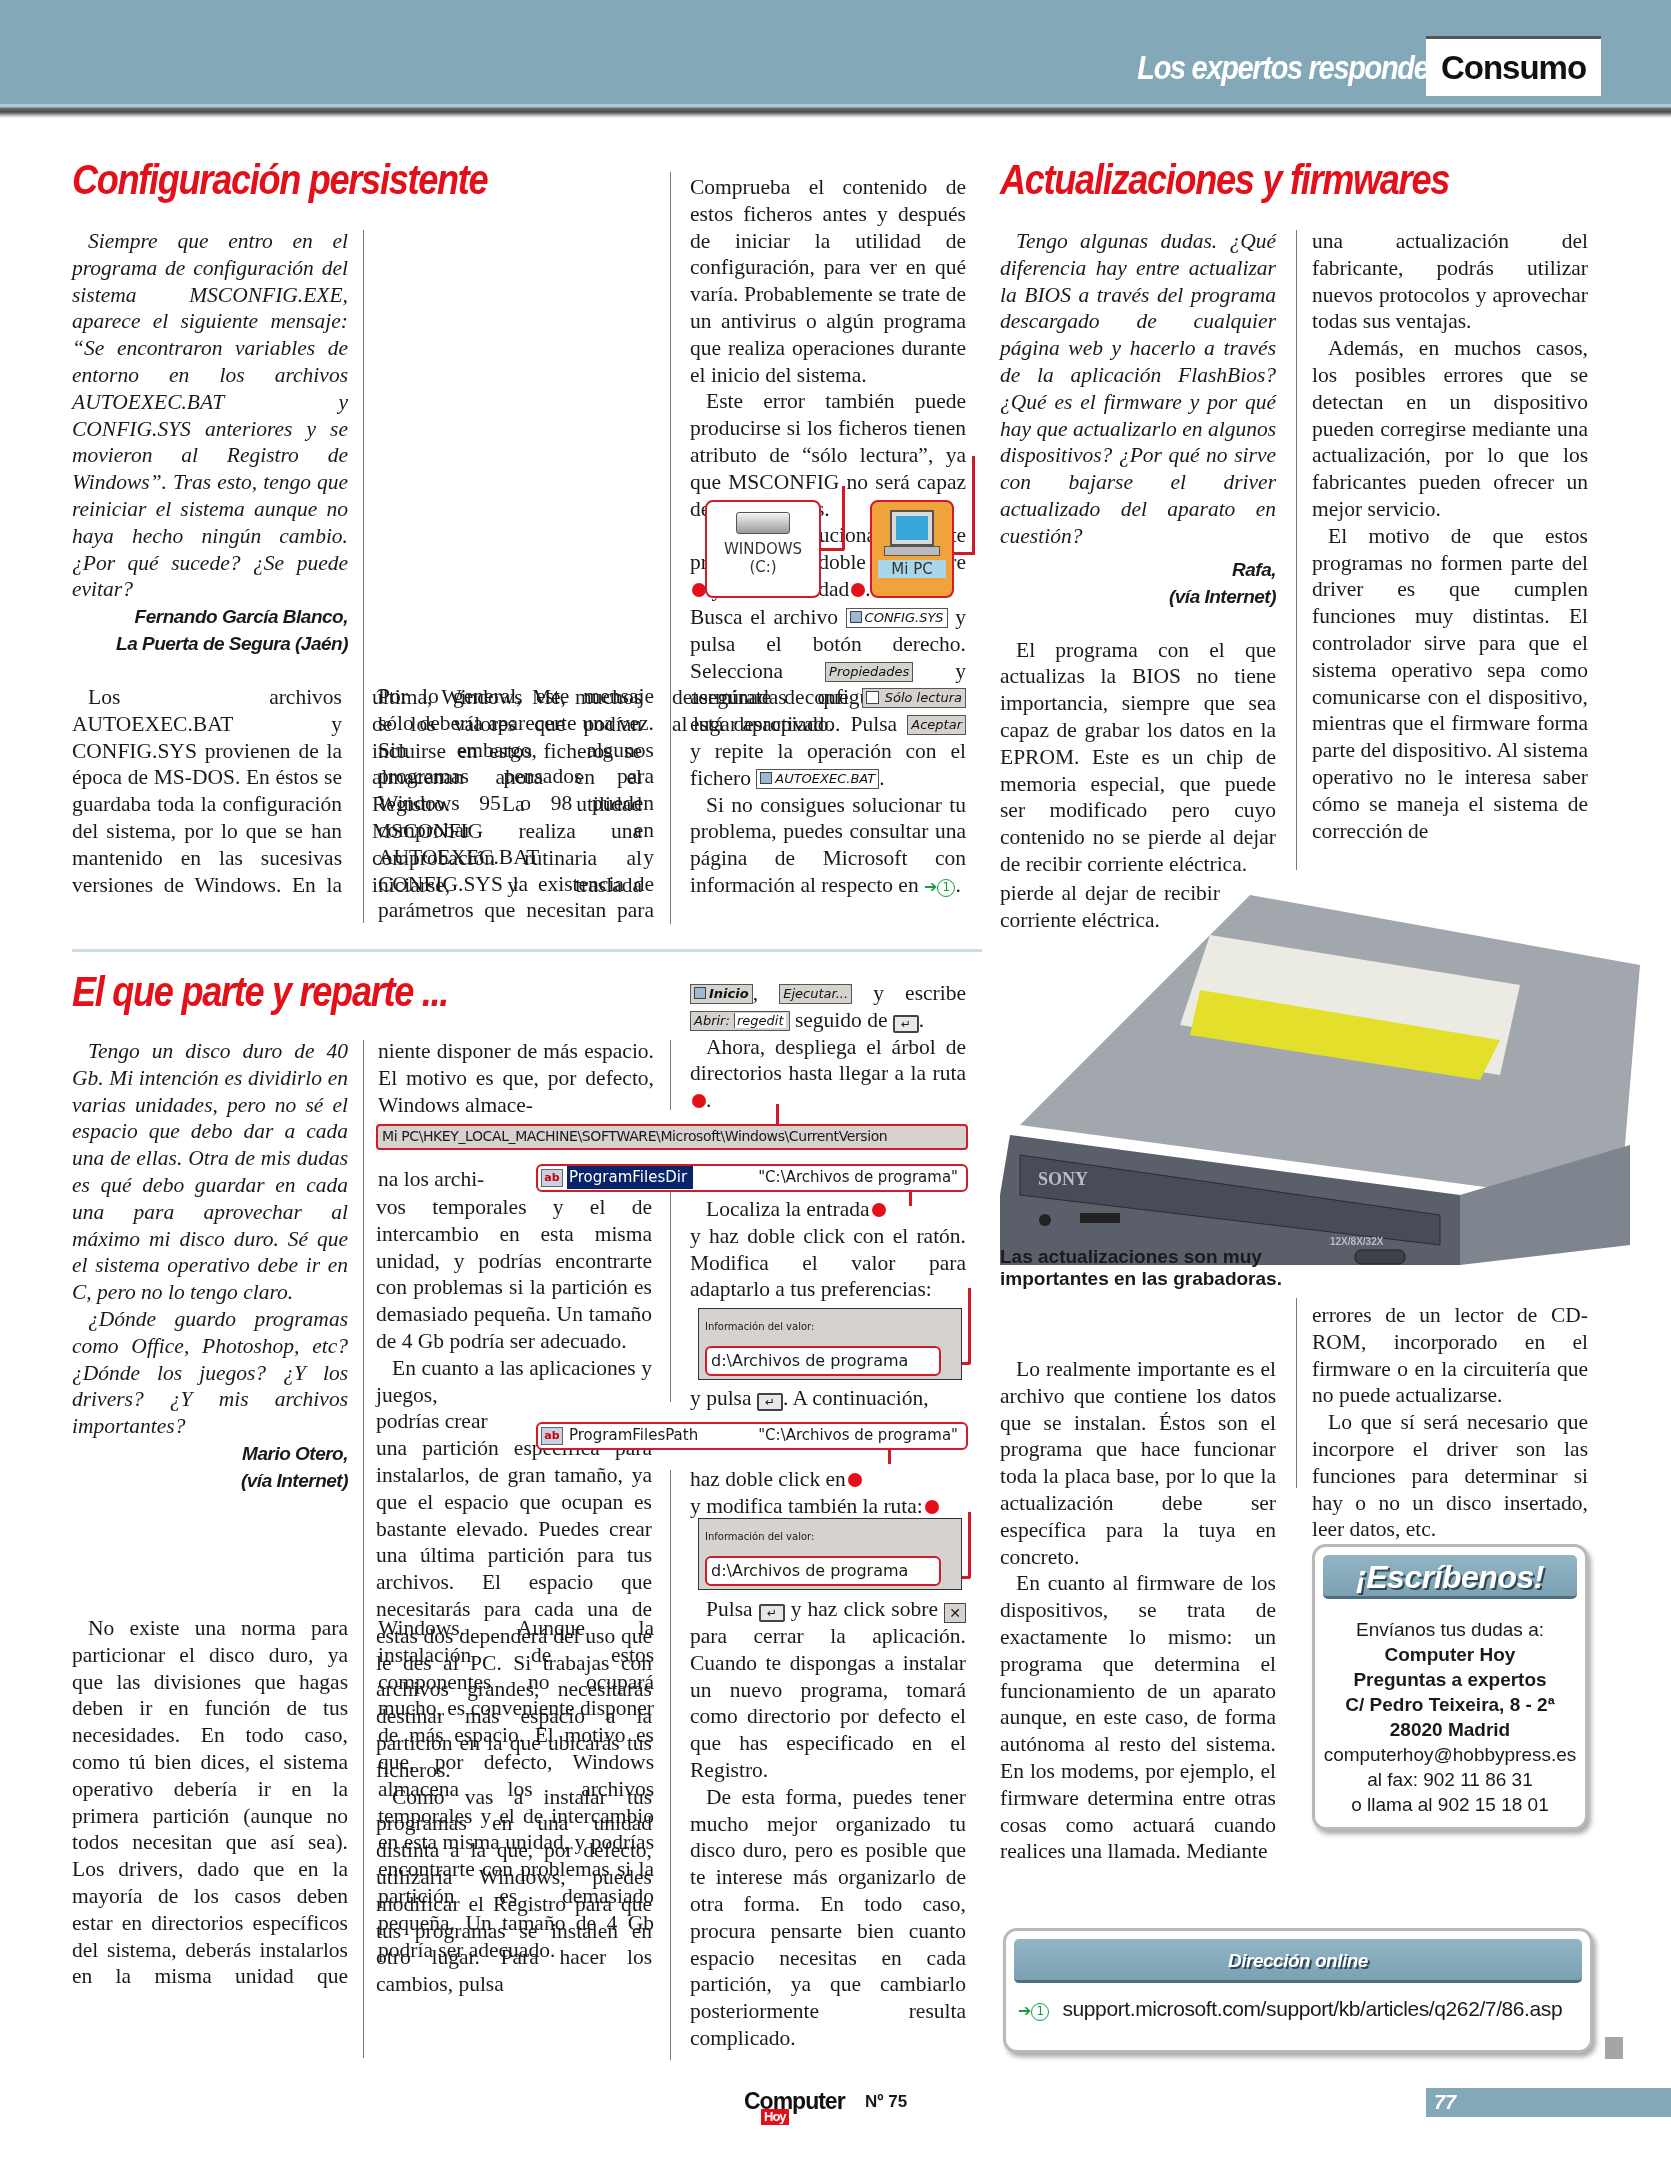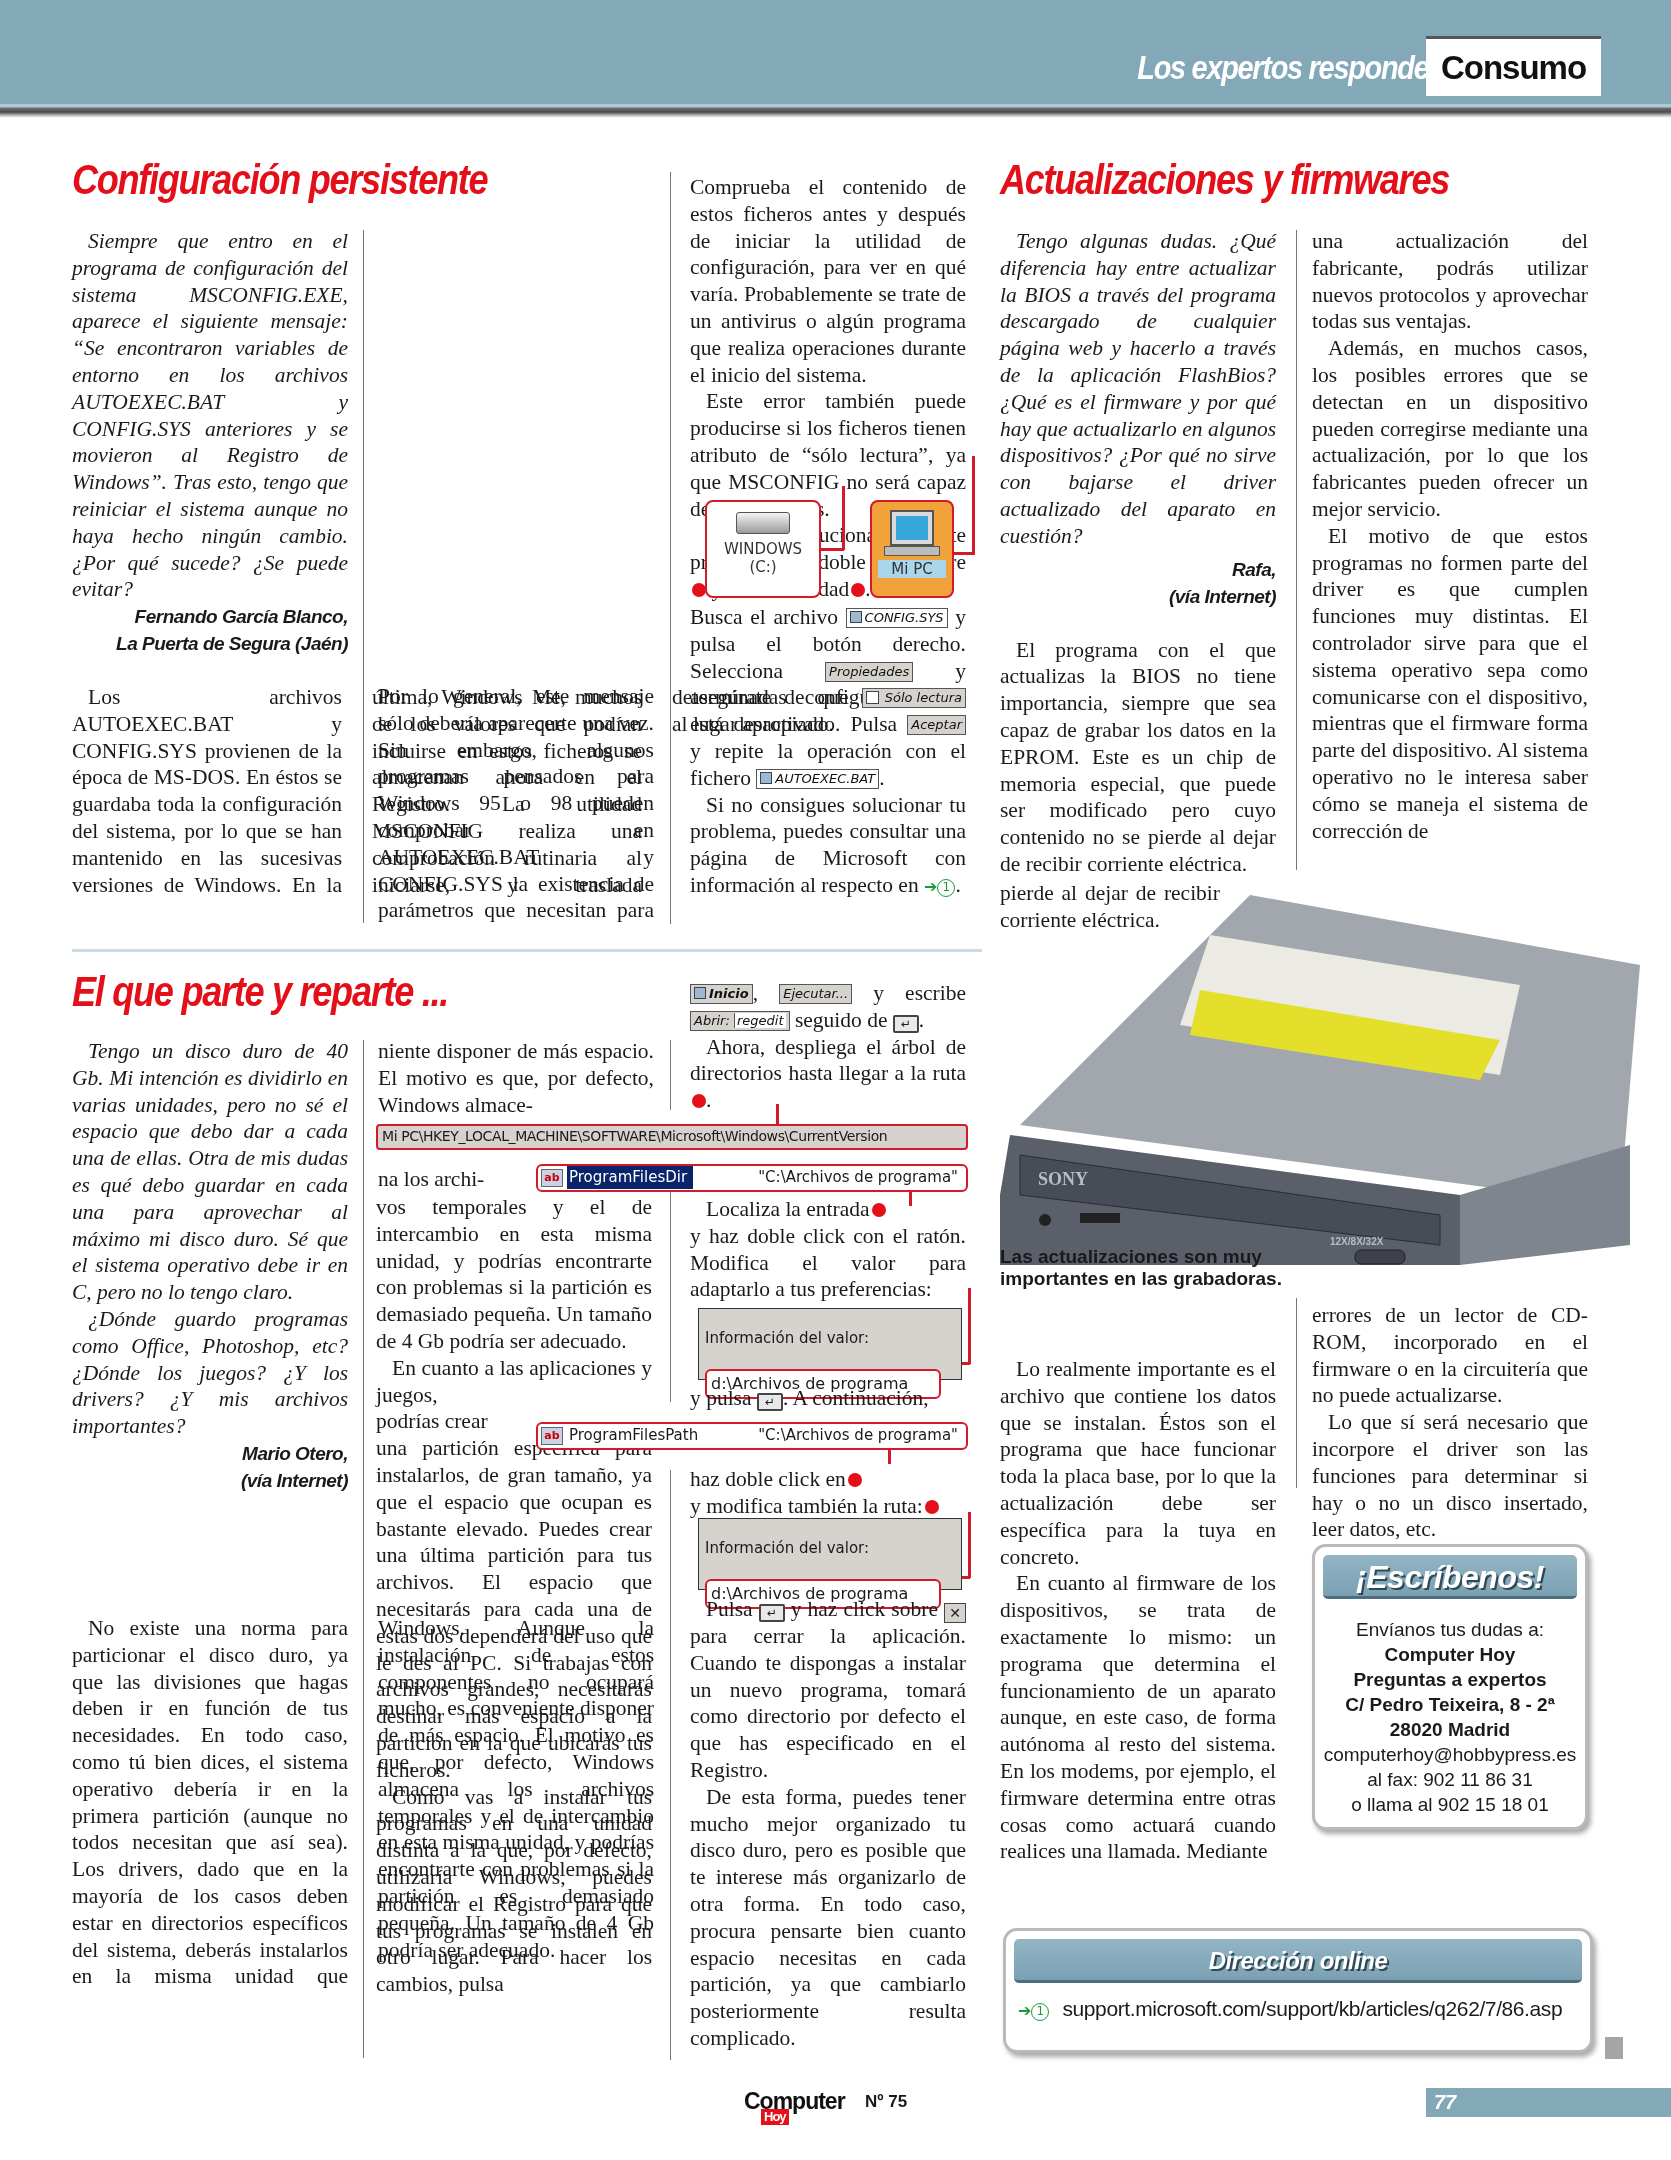--- a/index.html
+++ b/index.html
@@ -50,21 +50,21 @@
   .reg-path { position: absolute; left: 376px; top: 1124px; width: 592px; height: 26px; background: #d6d3ce; border: 2.5px solid #d11a2a;
     border-radius: 4px; font-family: "DejaVu Sans", sans-serif; font-size: 14px; line-height: 21px; padding-left: 4px; white-space: nowrap; overflow: hidden; letter-spacing: -0.4px; }
   .reg-entry { position: absolute; height: 28px; background: #fff; border: 2.5px solid #d11a2a; border-radius: 6px;
     font-family: "DejaVu Sans", sans-serif; font-size: 15px; line-height: 23px; white-space: nowrap; overflow: hidden; }
   .reg-entry .name { display: inline-block; padding: 0 6px 0 2px; }
   .reg-entry .name.sel { background: #0a246a; color: #fff; }
   .reg-entry .ab { display: inline-block; width: 22px; height: 18px; background: #c8d2e4; border: 1px solid #666; color: #c00; font-size: 11px;
     line-height: 16px; text-align: center; font-weight: bold; margin: 0 4px 0 3px; vertical-align: 1px; }
   .reg-entry .val { position: absolute; right: 8px; top: 0; }
   .valinfo { position: absolute; background: #d6d3ce; border: 1.5px solid #333; font-family: "DejaVu Sans", sans-serif; }
-  .valinfo .lbl { font-size: 15px; padding: 20px 6px; }
+  .valinfo .lbl { font-size: 10px; padding: 12px 6px; }
   .valinfo .field { margin: 2px 0 4px 6px; background: #fff; border: 2.5px solid #d11a2a; border-radius: 6px; height: 30px; font-size: 16px; line-height: 25px; padding-left: 4px; }
 
   
   .icon-box { position: absolute; border: 2.5px solid #d11a2a; border-radius: 8px; background: #fff; }
   .icon-box .label { font-family: "DejaVu Sans", sans-serif; font-size: 15px; text-align: center; color: #333; }
 
   
   .cd-drive { position: absolute; left: 1000px; top: 895px; width: 640px; height: 370px; }
 
   
@@ -308,21 +308,21 @@
     <div class="b">Preguntas a expertos</div>
     <div class="b">C/ Pedro Teixeira, 8 - 2ª</div>
     <div class="b">28020 Madrid</div>
     <div>computerhoy@hobbypress.es</div>
     <div>al fax: 902 11 86 31</div>
     <div>o llama al 902 15 18 01</div>
   </div>
 </div>
 
 <div class="box" style="left:1003px; top:1928px; width:590px; height:125px;">
-  <div class="box-head" style="font-size:24px;font-style:italic;">Dirección online</div>
+  <div class="box-head" style="font-size:19px;font-style:italic;">Dirección online</div>
   <div class="url-line" style="top:66px;">
     <span class="ref">➔<span class="circ">1</span></span>
     <span style="margin-left:8px;">support.microsoft.com/support/kb/articles/q262/7/86.asp</span>
   </div>
 </div>
 <div class="end-square"></div>
 
 <div class="footer-logo">
   <span>Computer</span>
   <span class="hoy">Hoy</span>

